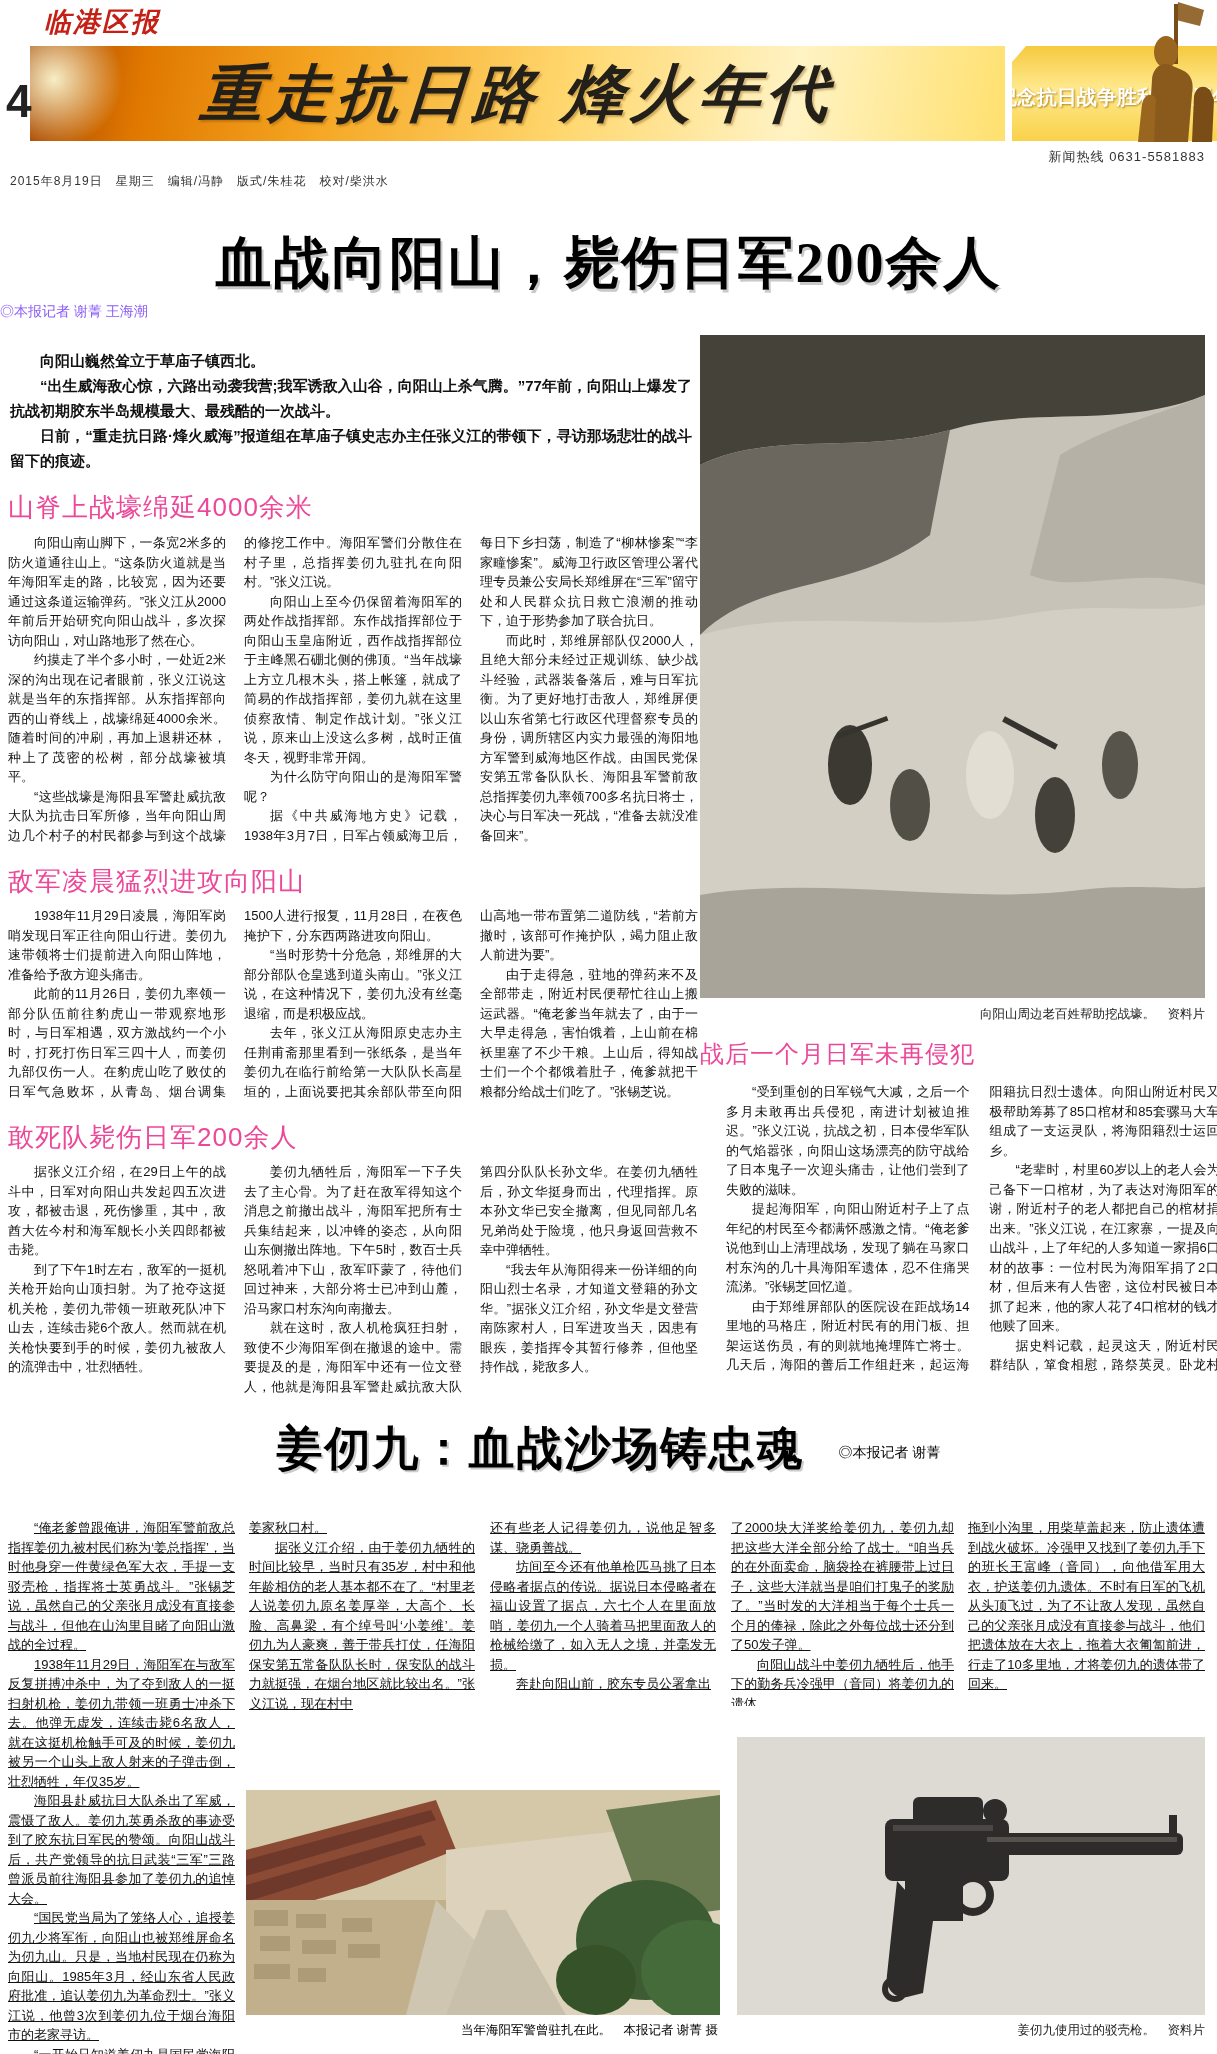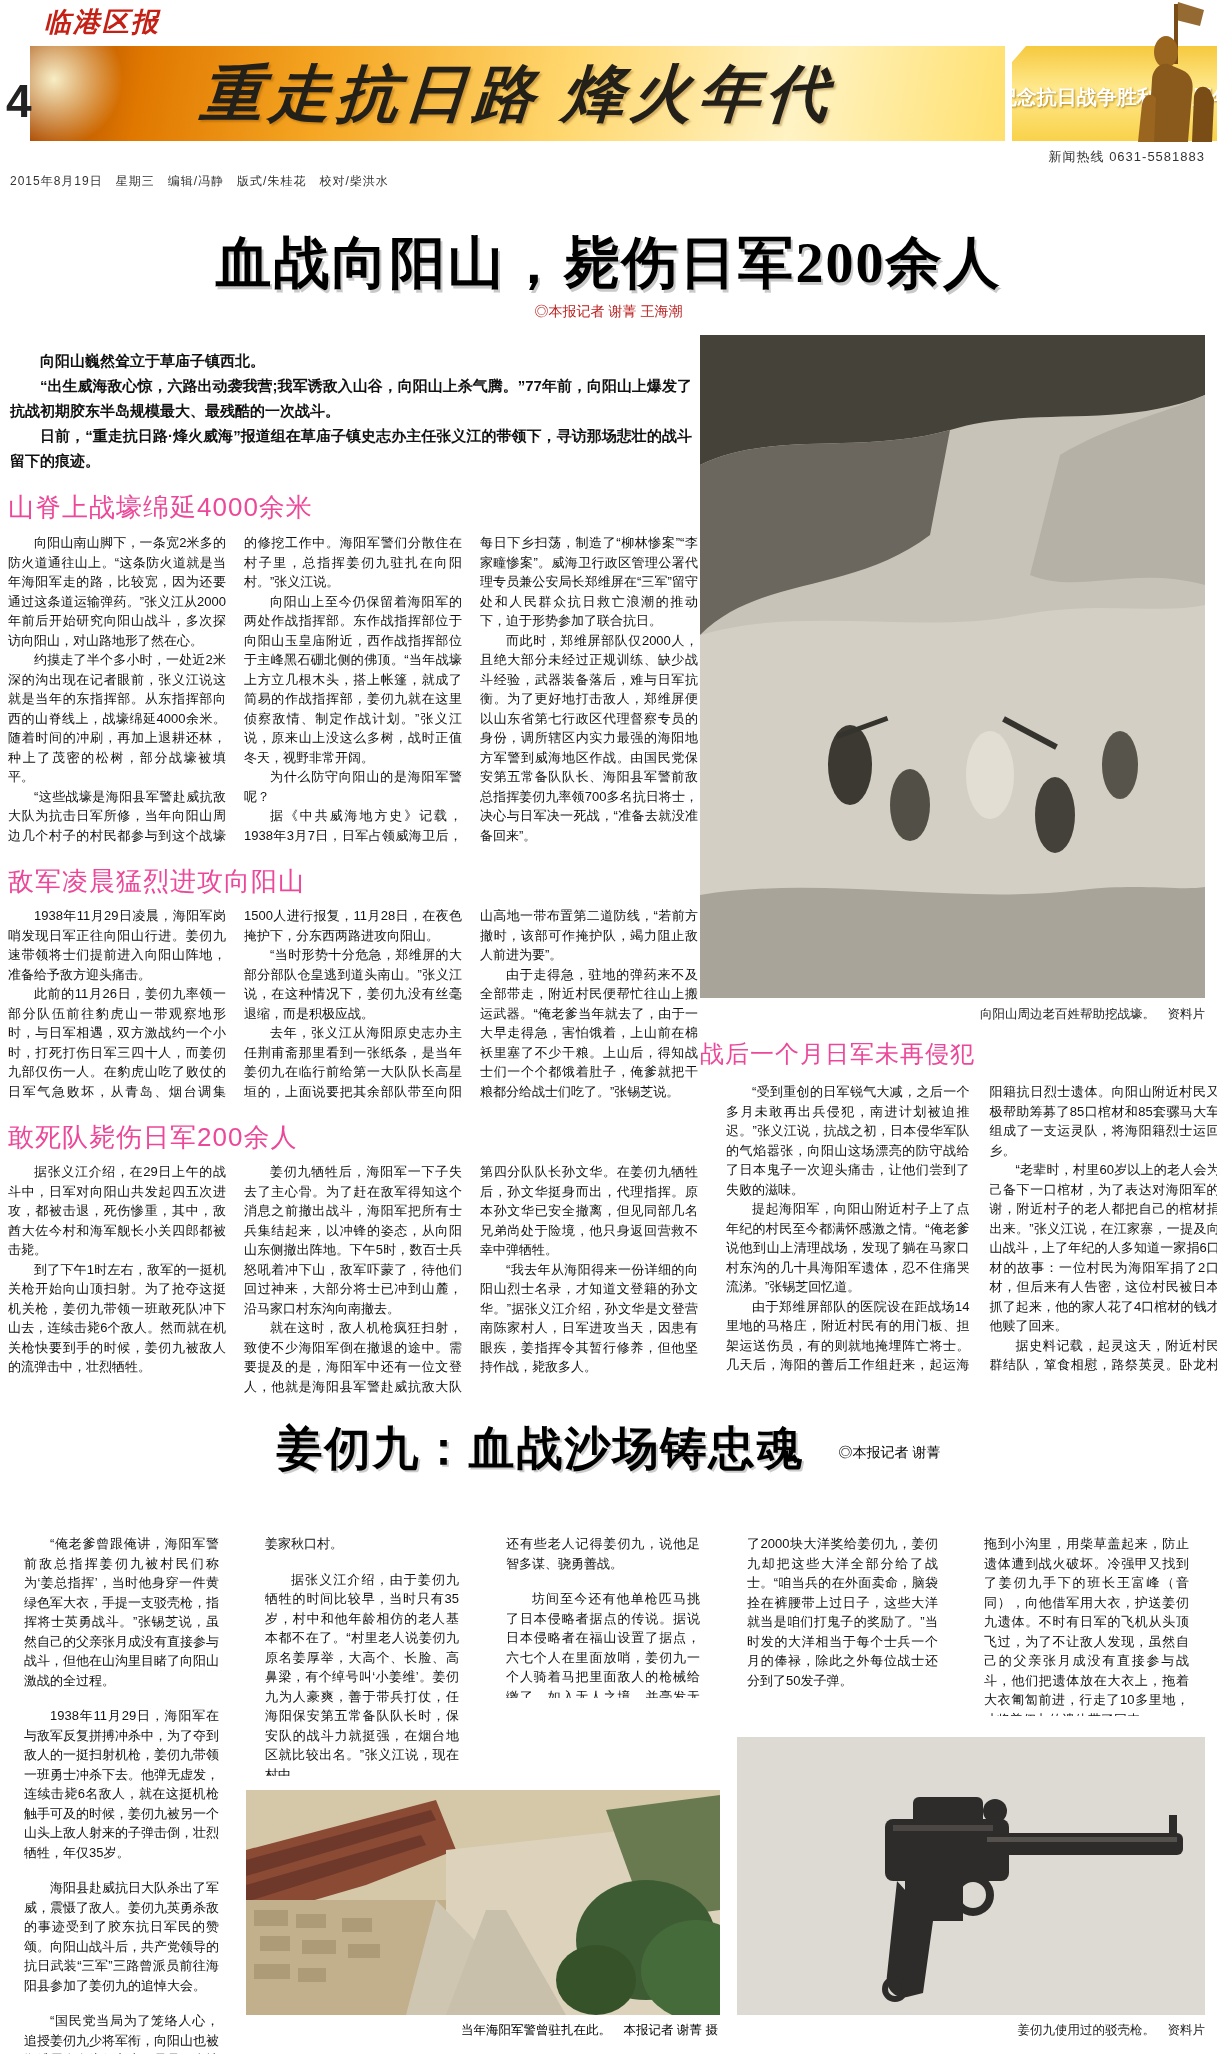--- a/index.html
+++ b/index.html
@@ -28,21 +28,21 @@
      text-shadow:1px 1px 2px rgba(160,110,0,.8);}
   #banner-right .num{font-size:30px;color:#fdf6d8;letter-spacing:1px;}
   #statue{left:1108px;top:0px;width:109px;height:142px;}
   #dateline{left:10px;top:148px;font-size:12px;color:#333;letter-spacing:1px;margin-top:25px;}
   #hotline{right:12px;top:148px;font-size:13px;color:#333;text-align:right;letter-spacing:1px;}
 
   
   #headline1{left:0;top:226px;width:1217px;text-align:center;font-size:56px;font-weight:bold;
      font-family:"Liberation Serif",serif;letter-spacing:2px;color:#000;
      text-shadow:2px 3px 0 #c9c9c9;white-space:nowrap;}
-  #byline1{left:0;top:303px;width:1217px;text-align:center;font-size:14px;color:#b91c1c;}
+  #byline1{left:0;top:303px;width:1217px;font-size:14px;color:#8b5cf6;}
   #intro{left:10px;top:348px;width:682px;font-size:15px;line-height:25px;font-weight:bold;
      text-align:justify;}
   #intro p{margin:0;text-indent:2em;}
 
   .sec-head{font-size:26px;font-weight:normal;color:#ec4899;letter-spacing:1px;white-space:nowrap;}
   .cols{font-size:13px;line-height:19.5px;text-align:justify;overflow:hidden;column-fill:auto;}
   .cols p{margin:0;text-indent:2em;}
   #sec1-cols{left:8px;top:533px;width:690px;height:327px;column-count:3;column-gap:18px;}
   #sec2-head{left:8px;top:864px;}
   #sec2-cols{left:8px;top:906px;width:690px;height:198px;column-count:3;column-gap:18px;}
@@ -56,21 +56,21 @@
   #sec4-cols{left:700px;top:1082px;width:507px;height:300px;column-count:2;column-gap:20px;
      font-size:13px;line-height:19.5px;margin-left:26px;}
 
   
   #headline2{left:0;top:1418px;width:1217px;text-align:center;font-size:46px;font-weight:bold;
      font-family:"Liberation Serif",serif;letter-spacing:2px;color:#000;
      text-shadow:2px 2px 0 #cccccc;white-space:nowrap;}
   #headline2 .byline2{font-size:14px;font-weight:normal;font-family:"Liberation Sans",sans-serif;
      text-shadow:none;letter-spacing:0;margin-left:34px;vertical-align:middle;text-align:right;}
   .a2col{font-size:13px;line-height:19.5px;text-align:justify;overflow:hidden;}
-  .a2col p{margin:16px;text-indent:2em;}
+  .a2col p{margin:0;text-indent:2em;text-decoration:underline;}
   .a2col p.noindent{text-indent:0;}
   #a2c1{left:8px;top:1518px;width:227px;height:536px;}
   #a2c2{left:249px;top:1518px;width:226px;height:258px;}
   #a2c3{left:490px;top:1518px;width:226px;height:180px;}
   #a2c4{left:731px;top:1518px;width:223px;height:188px;}
   #a2c5{left:968px;top:1518px;width:237px;height:198px;}
 
   #photo2{left:246px;top:1790px;width:474px;height:225px;}
   #photo2-caption{left:248px;top:2022px;width:474px;text-align:right;font-size:12.5px;color:#000000;padding-right:4px;box-sizing:border-box;}
   #photo3{left:737px;top:1737px;width:468px;height:278px;}

